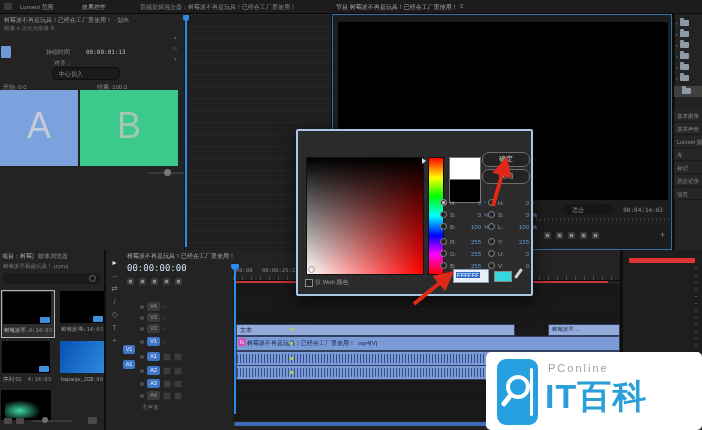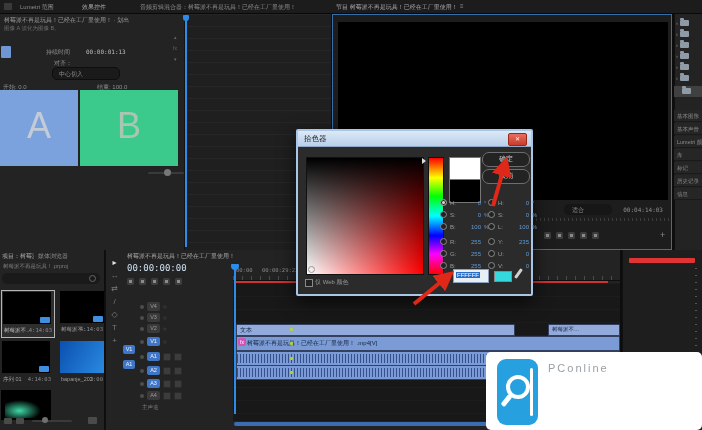--- a/index.html
+++ b/index.html
@@ -308,24 +308,20 @@
 
   <div class="abs" style="left:234px;top:264px;width:2px;height:150px;background:#2d8ceb;z-index:5;"></div>
   <div class="abs" style="left:231px;top:264px;width:8px;height:6px;background:#2d8ceb;border-radius:1px 1px 4px 4px;z-index:5;"></div>
 
   <div class="panel" style="left:622px;top:250px;width:80px;height:180px;background:#1e1e1e;border-left:1px solid #101010;">
     <div class="abs" style="left:6px;top:8px;width:66px;height:5px;background:#e03434;border-radius:1px;"></div>
     <div class="abs" style="left:72px;top:18px;width:2px;height:84px;background:repeating-linear-gradient(#555 0 1px,rgba(0,0,0,0) 1px 7px);"></div>
   </div>
 
   <div id="dlg">
-    <div id="dlg-title">
-      <span style="position:absolute;left:6px;top:3px;font-size:7.5px;color:#1a1a1a;">拾色器</span>
-      <div style="position:absolute;right:4px;top:2px;width:17px;height:11px;background:linear-gradient(#e86f5f,#c93b2b);border:1px solid #9a2818;border-radius:2px;text-align:center;line-height:10px;font-size:6px;color:#fff;">✕</div>
-    </div>
 
     <div style="position:absolute;left:8px;top:26px;width:116px;height:116px;border:1px solid #111;
          background:linear-gradient(to bottom,#000 0%,rgba(0,0,0,0) 100%),linear-gradient(to right,#fff,#f00);">
       <div style="position:absolute;left:1px;bottom:1px;width:5px;height:5px;border:1px solid #999;border-radius:50%;"></div>
     </div>
 
     <div style="position:absolute;left:130px;top:26px;width:14px;height:116px;border:1px solid #111;
          background:linear-gradient(to bottom,#f00 0%,#ff0 17%,#0f0 33%,#0ff 50%,#00f 67%,#f0f 83%,#f00 100%);"></div>
     <div style="position:absolute;left:124px;top:27px;width:0;height:0;border-top:3px solid transparent;border-bottom:3px solid transparent;border-left:4px solid #ddd;"></div>
 
@@ -430,15 +426,16 @@
     <line x1="493" y1="206" x2="505" y2="164" stroke="#e02818" stroke-width="4" marker-end="url(#ah)"></line>
   </svg>
 
   <div id="wm">
     <div id="wm-logo">
       <div id="wm-ring"></div>
       <div id="wm-handle"></div>
       <div id="wm-bracket"></div>
     </div>
     <span style="position:absolute;left:62px;top:10px;font-size:11px;letter-spacing:2px;color:#98a0a6;">PConline</span>
+    <span style="position:absolute;left:59px;top:22px;font-size:34px;font-weight:700;letter-spacing:1px;color:#2b9fd8;">IT百科</span>
   </div>
 
 </div>
 
 </body></html>

